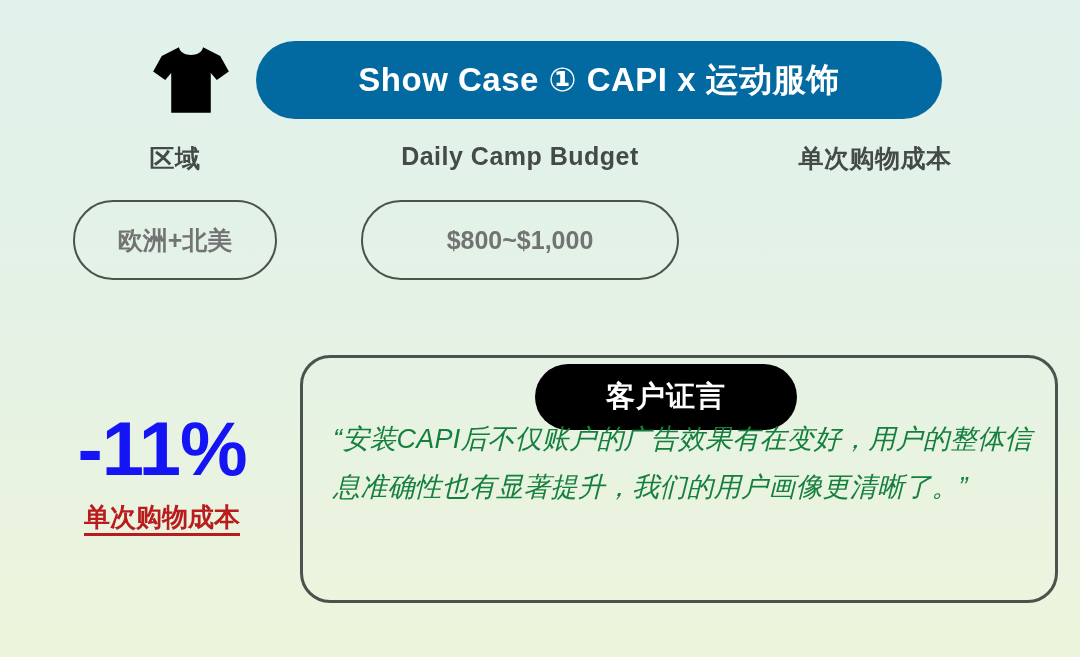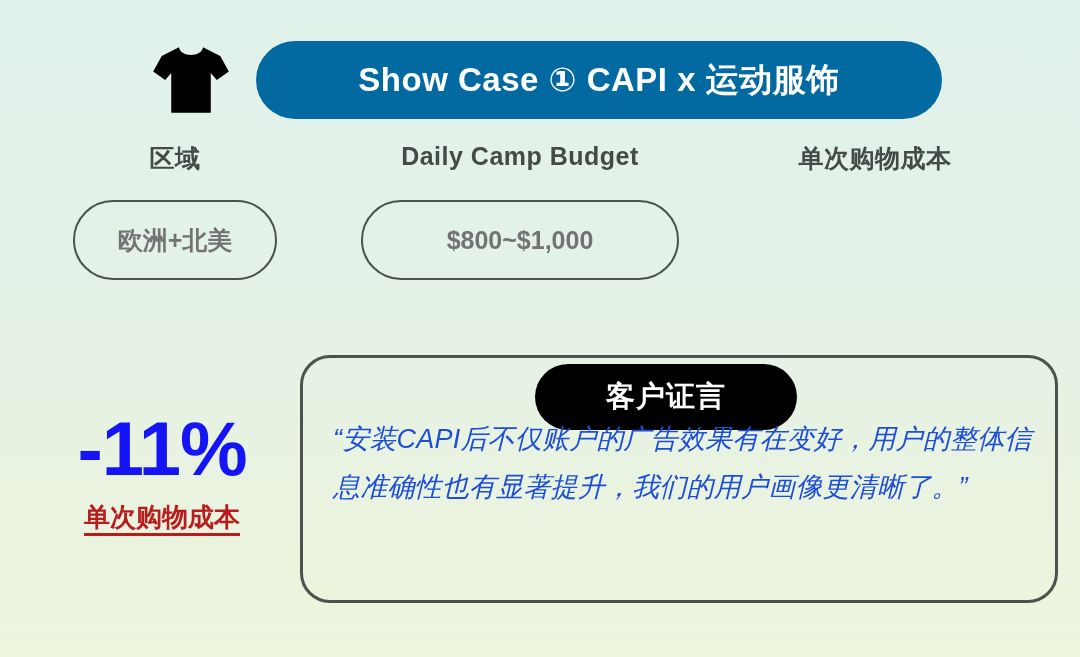--- a/index.html
+++ b/index.html
@@ -161,21 +161,21 @@
     white-space: nowrap;
   }
   .testimonial-quote {
     position: absolute;
     left: 333px;
     top: 415px;
     width: 700px;
     font-size: 27px;
     font-style: italic;
     line-height: 1.78;
-    color: #1d4ed8;
+    color: #15803d;
     letter-spacing: 0.2px;
   }
 </style>
 </head>
 <body>
 
 <div class="page">
 
   <div class="header">
     <svg class="tshirt-icon" viewBox="0 0 100 100" aria-hidden="true">

